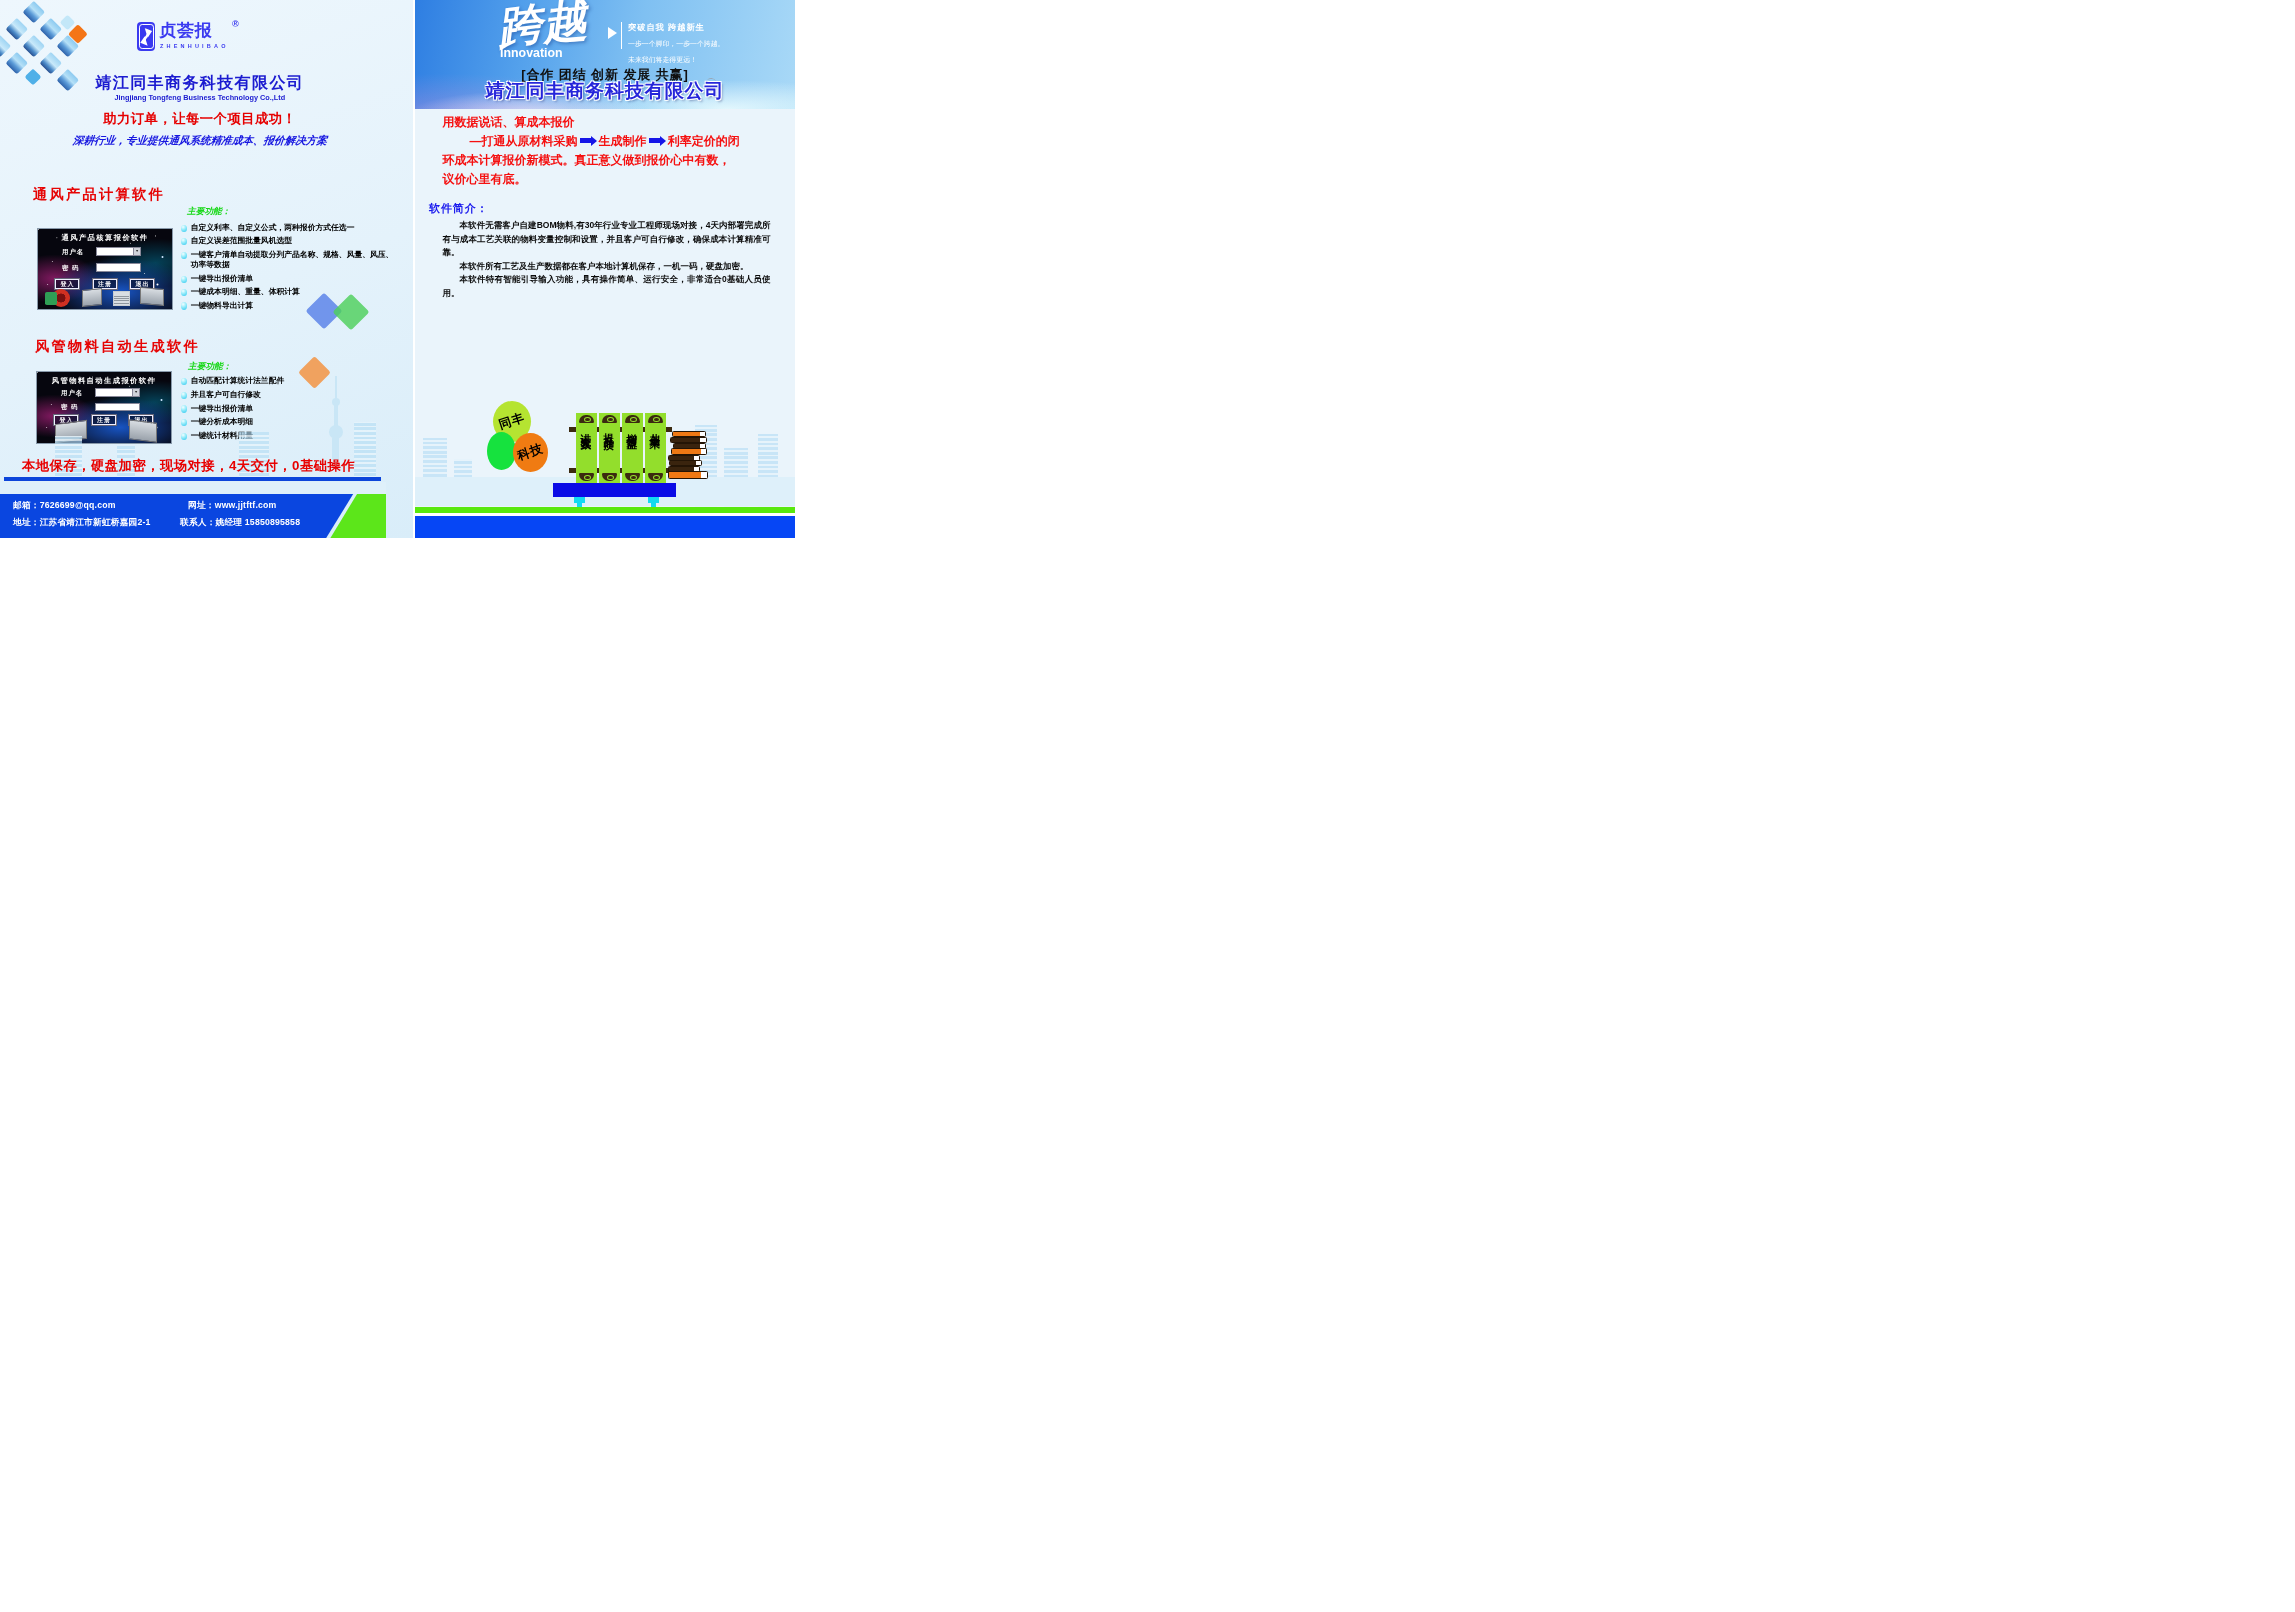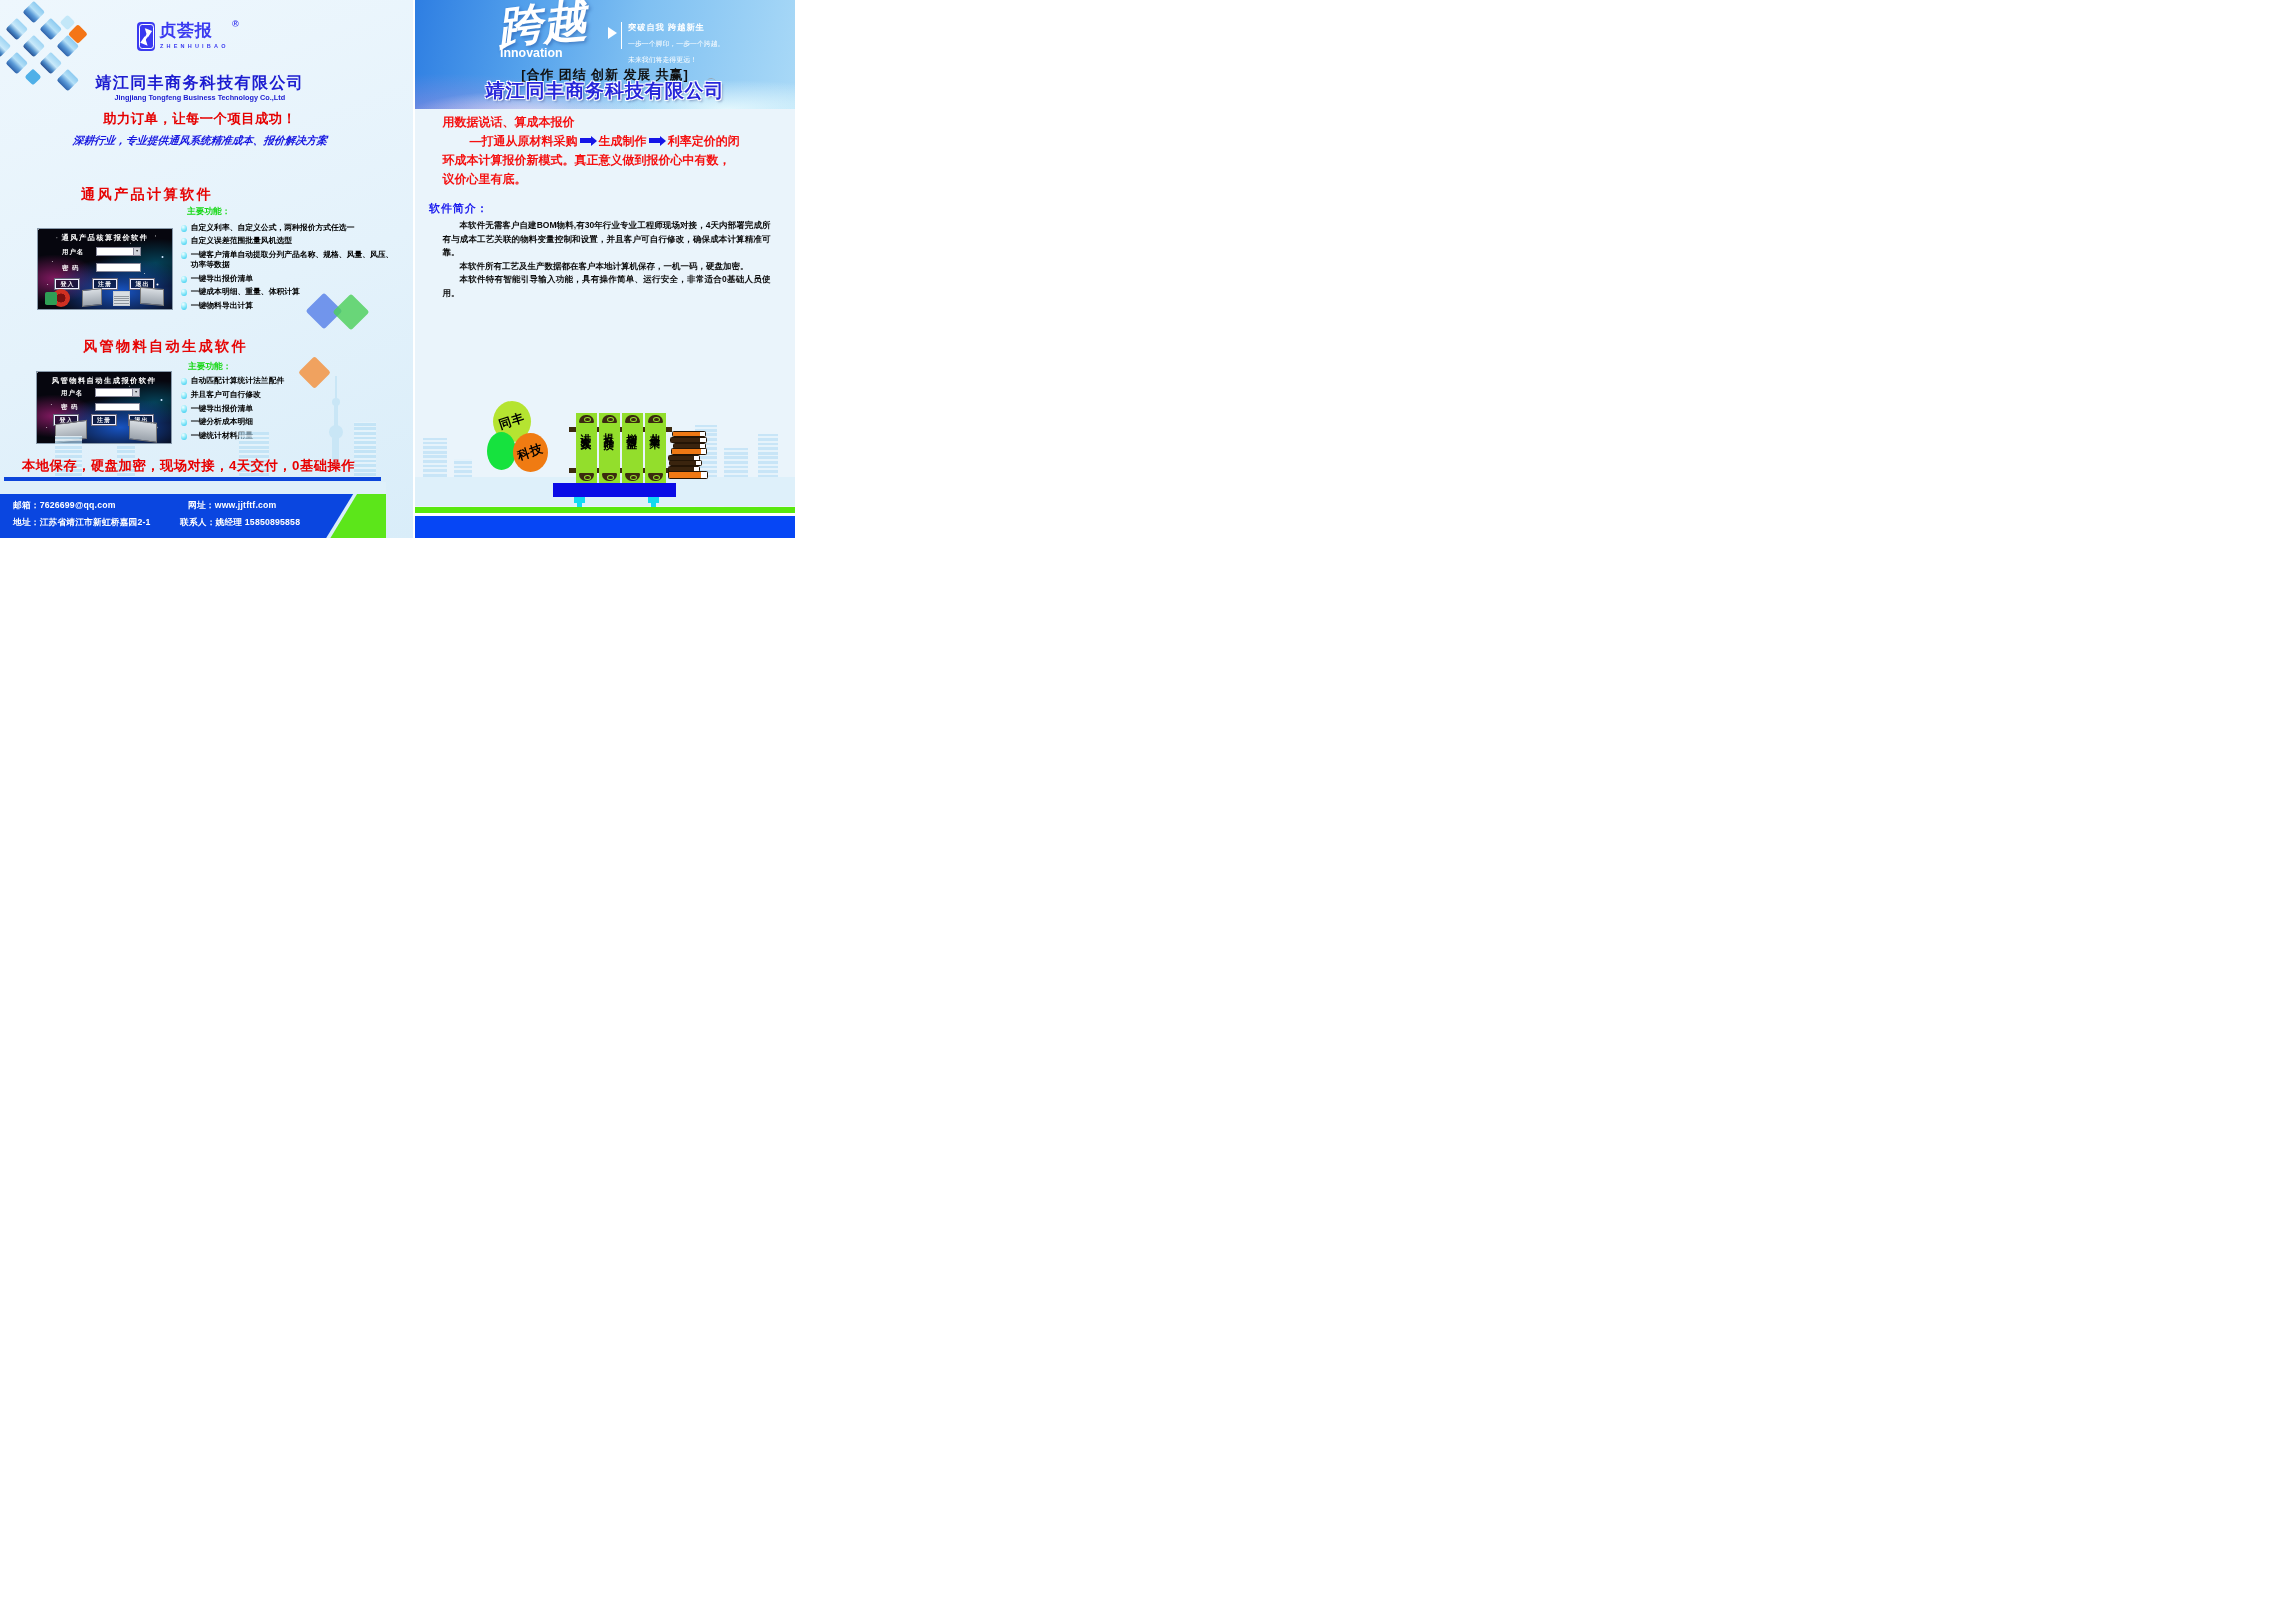--- a/index.html
+++ b/index.html
@@ -29,24 +29,24 @@
   .logo-sub{position:absolute;left:23px;top:23px;font-size:5.5px;font-weight:bold;color:#3a3af0;letter-spacing:3.2px;}
 
   .lp-center{position:absolute;left:13.8px;width:372px;text-align:center;}
   .company-cn{top:73px;font-size:16px;font-weight:900;color:#1b1bd0;letter-spacing:1.4px;}
   .company-en{top:93px;font-size:7.3px;font-weight:bold;color:#1b1bd0;}
   .slogan-red{top:110px;font-size:13.3px;font-weight:900;color:#e60000;letter-spacing:0.5px;}
   .slogan-script{top:134px;font-size:10.6px;font-weight:bold;font-style:italic;color:#1717e0;
     font-family:"Liberation Serif","DejaVu Serif",serif;transform:skewX(-6deg);}
 
   .sec-title{position:absolute;font-size:14.2px;font-weight:900;color:#e60505;letter-spacing:2.3px;
-    font-family:"Liberation Serif","DejaVu Serif",serif;margin-left:48px;}
+    font-family:"Liberation Serif","DejaVu Serif",serif;}
   .sec1-title{left:33px;top:185px;}
   .sec2-title{left:35px;top:337px;}
-  .features-label{position:absolute;font-size:8.7px;font-weight:900;color:#17d817;}
+  .features-label{position:absolute;font-size:8.7px;font-weight:900;color:#17d817;font-style:italic;}
   .features1{left:187px;top:206px;}
   .features2{left:188px;top:361px;}
 
   
   .flist{position:absolute;width:219px;}
   .flist1{left:181px;top:223px;}
   .flist2{left:181px;top:376px;}
   .fitem{display:flex;align-items:flex-start;margin-bottom:2.8px;}
   .flist2 .fitem{margin-bottom:3.2px;}
   .dot{flex:0 0 6px;width:6px;height:7.3px;margin:1.8px 3.7px 0 0;border-radius:50%;

